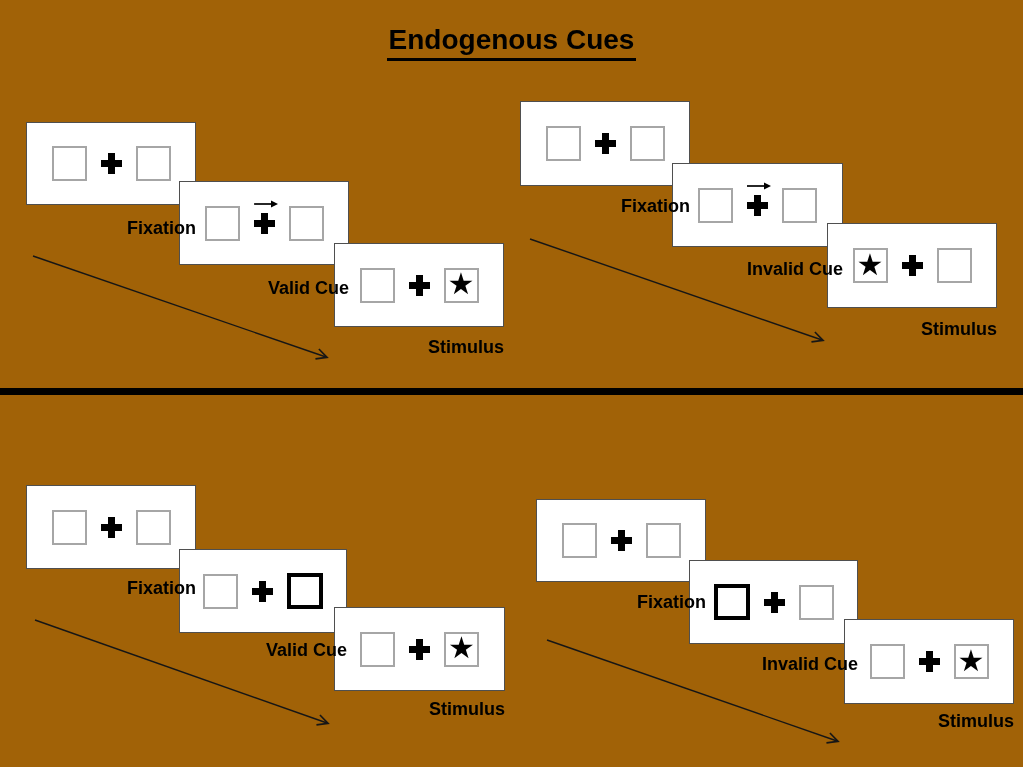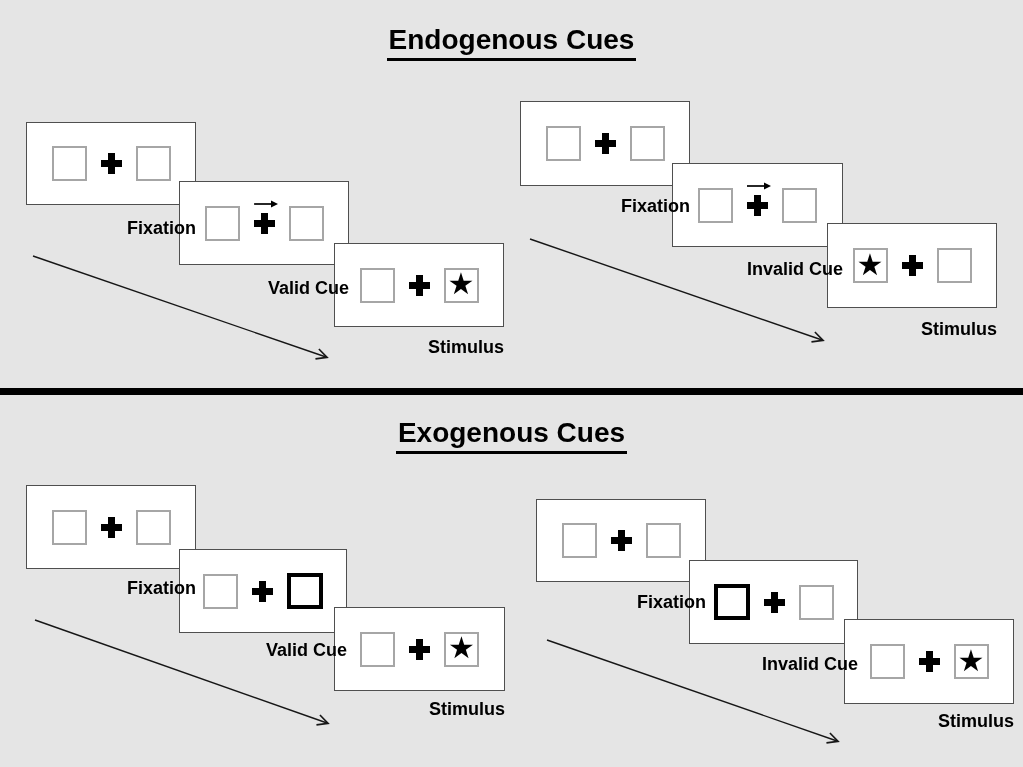--- a/index.html
+++ b/index.html
@@ -1,19 +1,19 @@
 <!DOCTYPE html>
 <html><head>
 <meta charset="utf-8">
 <style>
   html,body{margin:0;padding:0;background:#fff;}
   .page{
     position:relative;
     width:1023px;height:767px;
-    background:#e5e5e5;
+    background:#a16207;
     font-family:"Liberation Sans", sans-serif;
     overflow:hidden;
   }
   .arrows{position:absolute;left:0;top:0;z-index:0;}
   .section-title{
     position:absolute;left:0;width:100%;
     text-align:center;z-index:5;
     font-size:28px;font-weight:bold;color:#000;
   }
   .section-title span{
@@ -74,21 +74,20 @@
       </marker>
     </defs>
     <line x1="33" y1="256" x2="326" y2="357" stroke="#161616" stroke-width="1.4" marker-end="url(#ah)"></line>
     <line x1="530" y1="239" x2="822" y2="340" stroke="#161616" stroke-width="1.4" marker-end="url(#ah)"></line>
     <line x1="35" y1="620" x2="327" y2="723" stroke="#161616" stroke-width="1.4" marker-end="url(#ah)"></line>
     <line x1="547" y1="640" x2="837" y2="741" stroke="#161616" stroke-width="1.4" marker-end="url(#ah)"></line>
   </svg>
 
   <div class="section-title t-endo"><span>Endogenous Cues</span></div>
   <div class="divider"></div>
-  <div class="section-title t-exo"><span>Exogenous Cues</span></div>
 
   <div>
     <div class="card z1" style="left:26px;top:122px;width:170px;height:83px;">
       <div class="sq"></div>
       <div class="plus">
           <i class="pv"></i>
           <i class="ph"></i>
         </div>
       <div class="sq"></div>
     </div>

